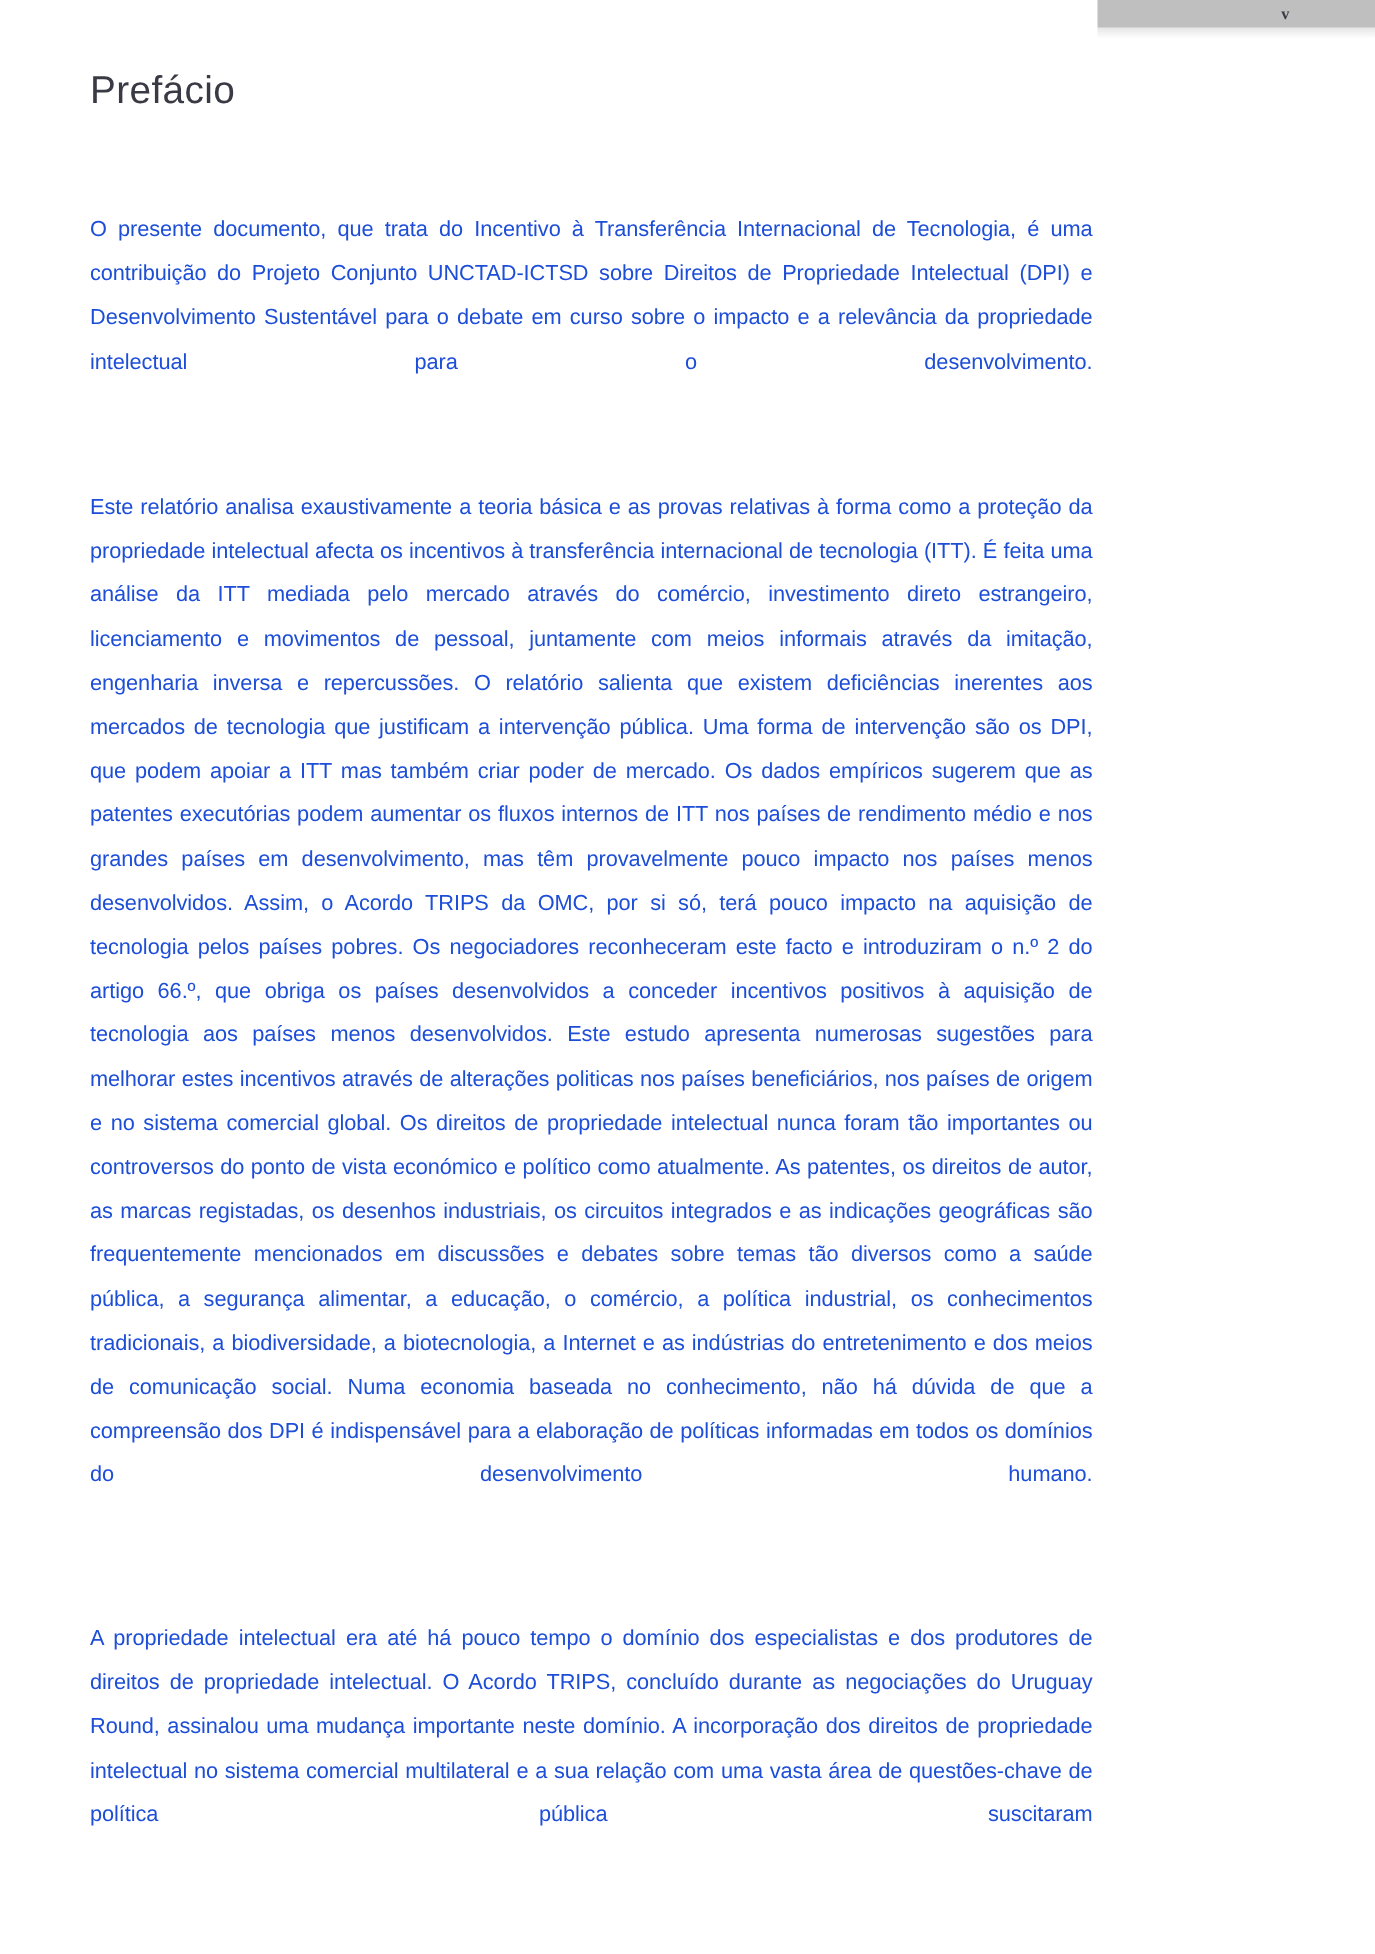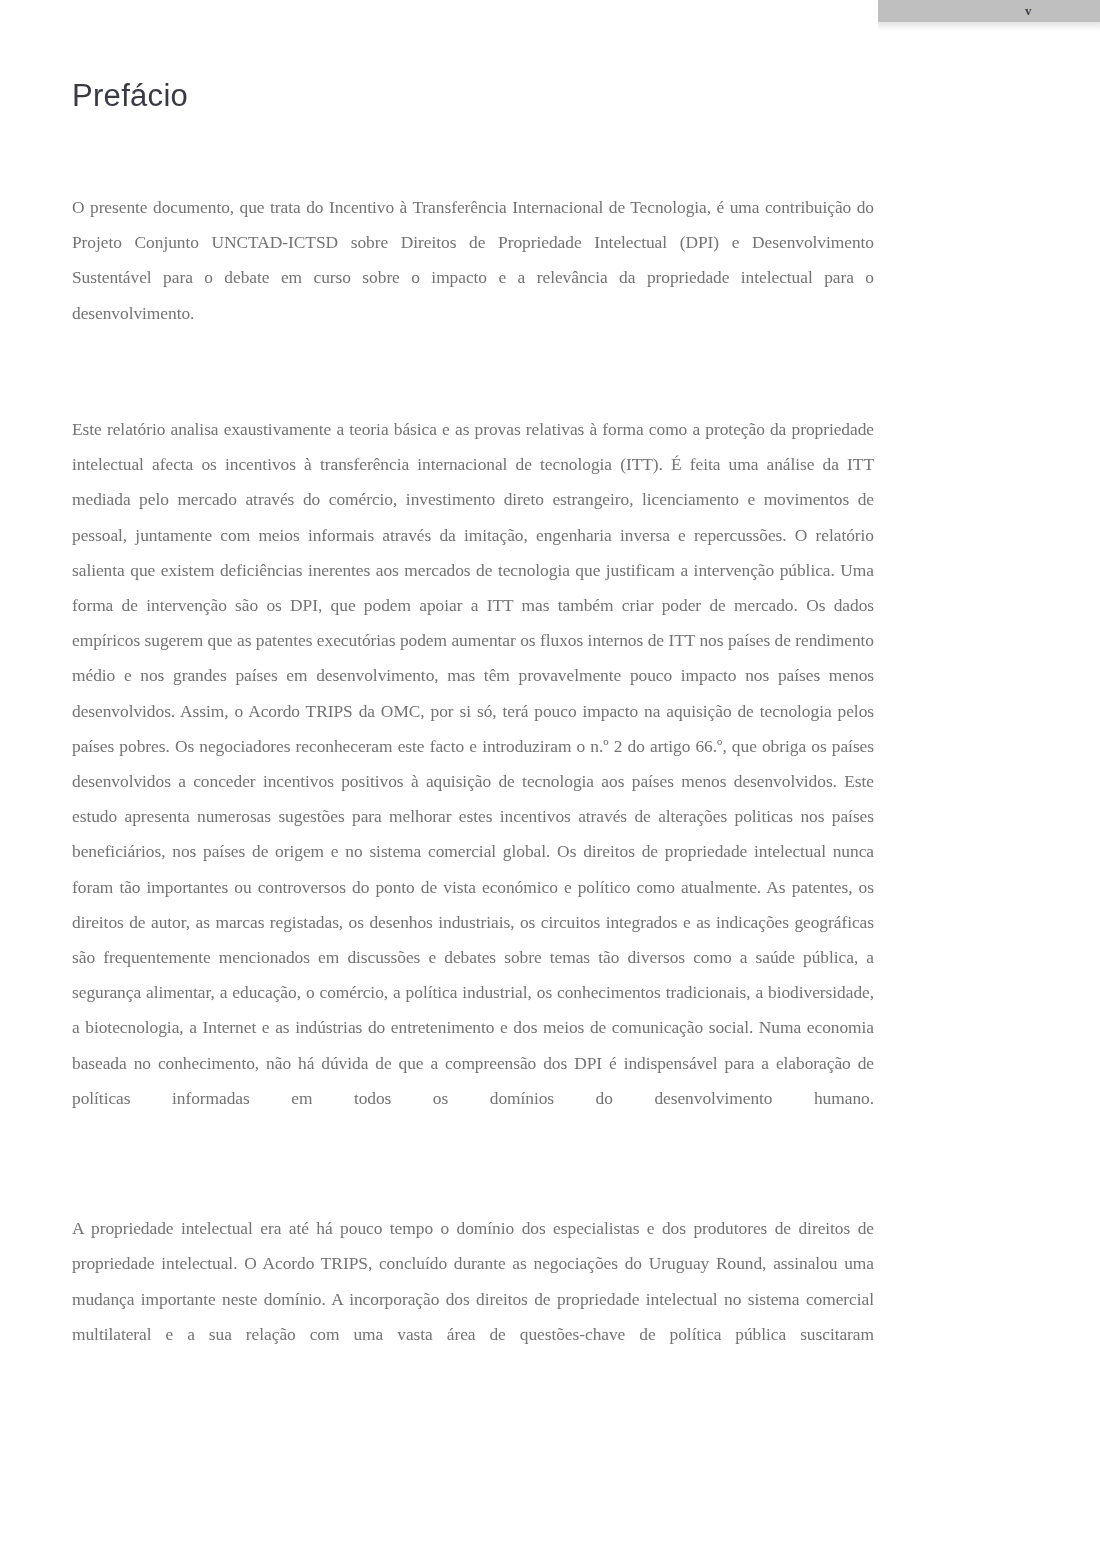--- a/index.html
+++ b/index.html
@@ -62,29 +62,29 @@
     width: 802px;
   }
 
   #page-title {
     font-family: "Liberation Sans", sans-serif;
     font-size: 31px;
     font-weight: 400;
     color: #3a3a44;
     letter-spacing: 0.3px;
     margin: 0;
-    padding-top: 76px;
+    padding-top: 52px;
     line-height: 40px;
   }
 
   .para {
-    font-family: Liberation Serif, serif;
+    font-family: Liberation Sans, sans-serif;
     font-size: 17.4px;
     line-height: 35.2px;
-    color: #737373;
+    color: #1d4ed8;
     text-align: justify;
     text-justify: inter-word;
     margin: 0;
     letter-spacing: -0.05px;
     -webkit-hyphens: none;
     hyphens: none;
   }
 
   #para-1 { margin-top: 74px; }
   #para-2 { margin-top: 46px; }

